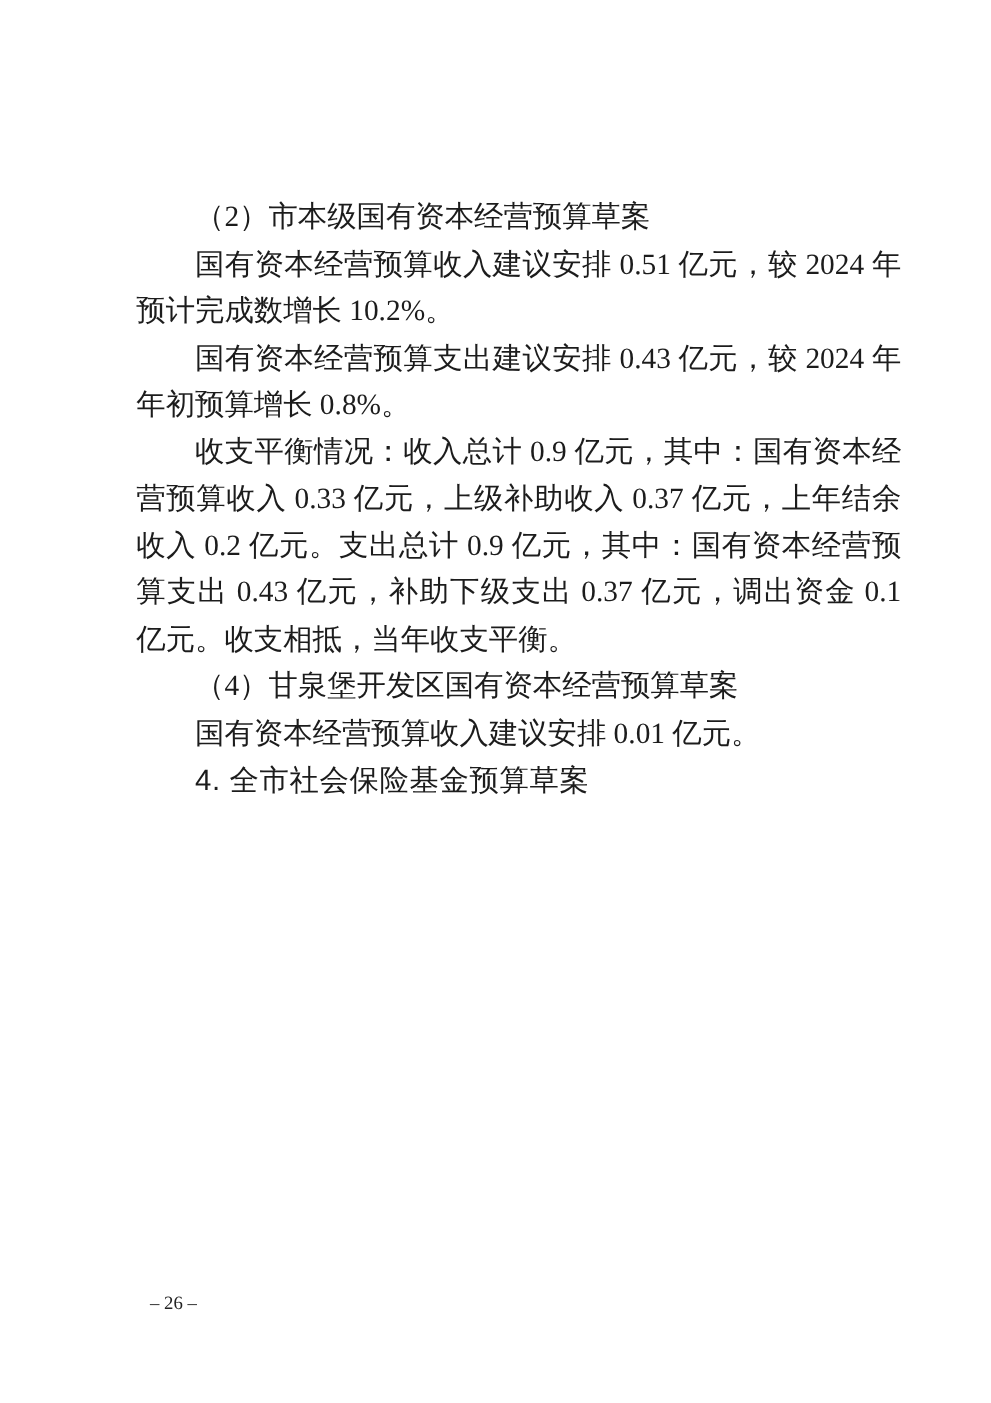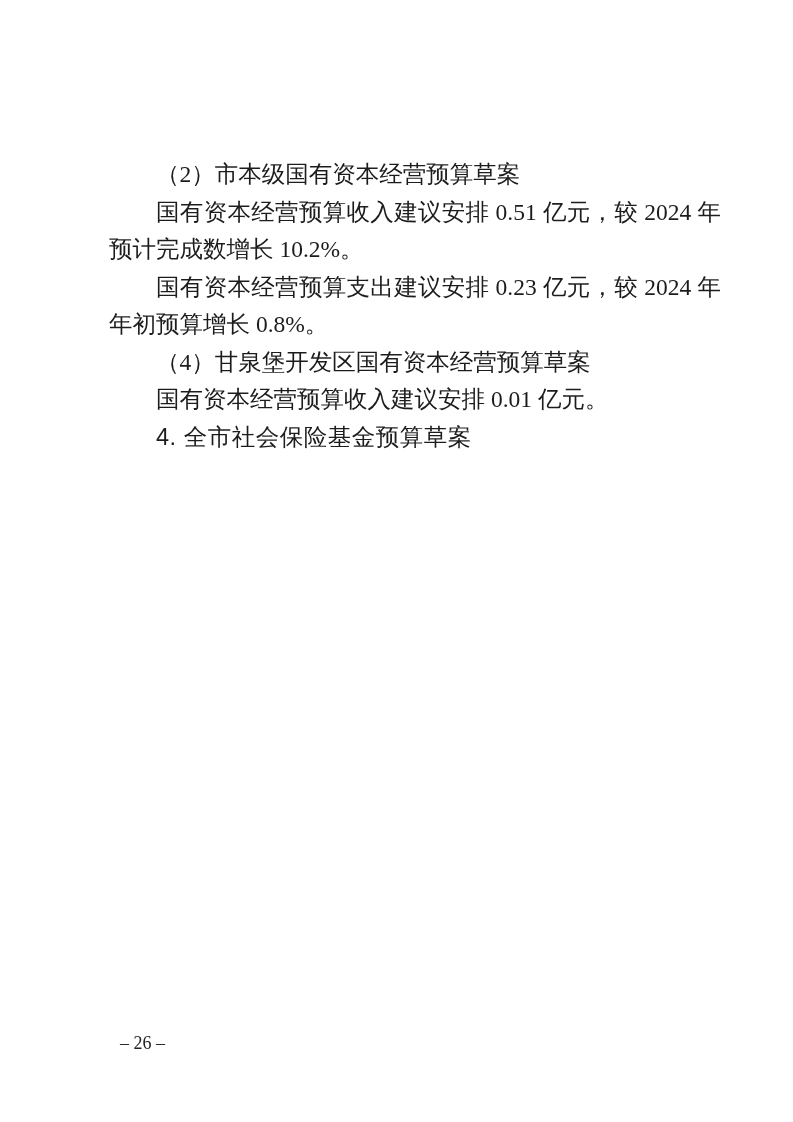--- a/index.html
+++ b/index.html
@@ -31,32 +31,33 @@
   }
   .page-body p.heading {
     font-family: "Liberation Sans", "DejaVu Sans", sans-serif;
     font-weight: 400;
     letter-spacing: 0.5px;
   }
   .page-footer {
     position: absolute;
     left: 104px;
     top: 1012px;
-    font-size: 18px;
+    font-size: 15px;
     line-height: 30px;
     color: #222222;
     font-family: "Liberation Serif", "DejaVu Serif", serif;
   }
 </style>
 </head>
 <body>
 
 <div class="page">
   <div class="page-body">
     <p>（2）市本级国有资本经营预算草案</p>
     <p>国有资本经营预算收入建议安排 0.51 亿元，较 2024 年预计完成数增长 10.2%。</p>
-    <p>国有资本经营预算支出建议安排 0.23 亿元，较 2024 年年初预算增长 0.8%。</p>
+    <p>国有资本经营预算支出建议安排 0.43 亿元，较 2024 年年初预算增长 0.8%。</p>
+    <p>收支平衡情况：收入总计 0.9 亿元，其中：国有资本经营预算收入 0.33 亿元，上级补助收入 0.37 亿元，上年结余收入 0.2 亿元。支出总计 0.9 亿元，其中：国有资本经营预算支出 0.43 亿元，补助下级支出 0.37 亿元，调出资金 0.1 亿元。收支相抵，当年收支平衡。</p>
     <p>（4）甘泉堡开发区国有资本经营预算草案</p>
     <p>国有资本经营预算收入建议安排 0.01 亿元。</p>
     <p class="heading">4.  全市社会保险基金预算草案</p>
   </div>
   <div class="page-footer">–  26  –</div>
 </div>
 
 </body></html>

